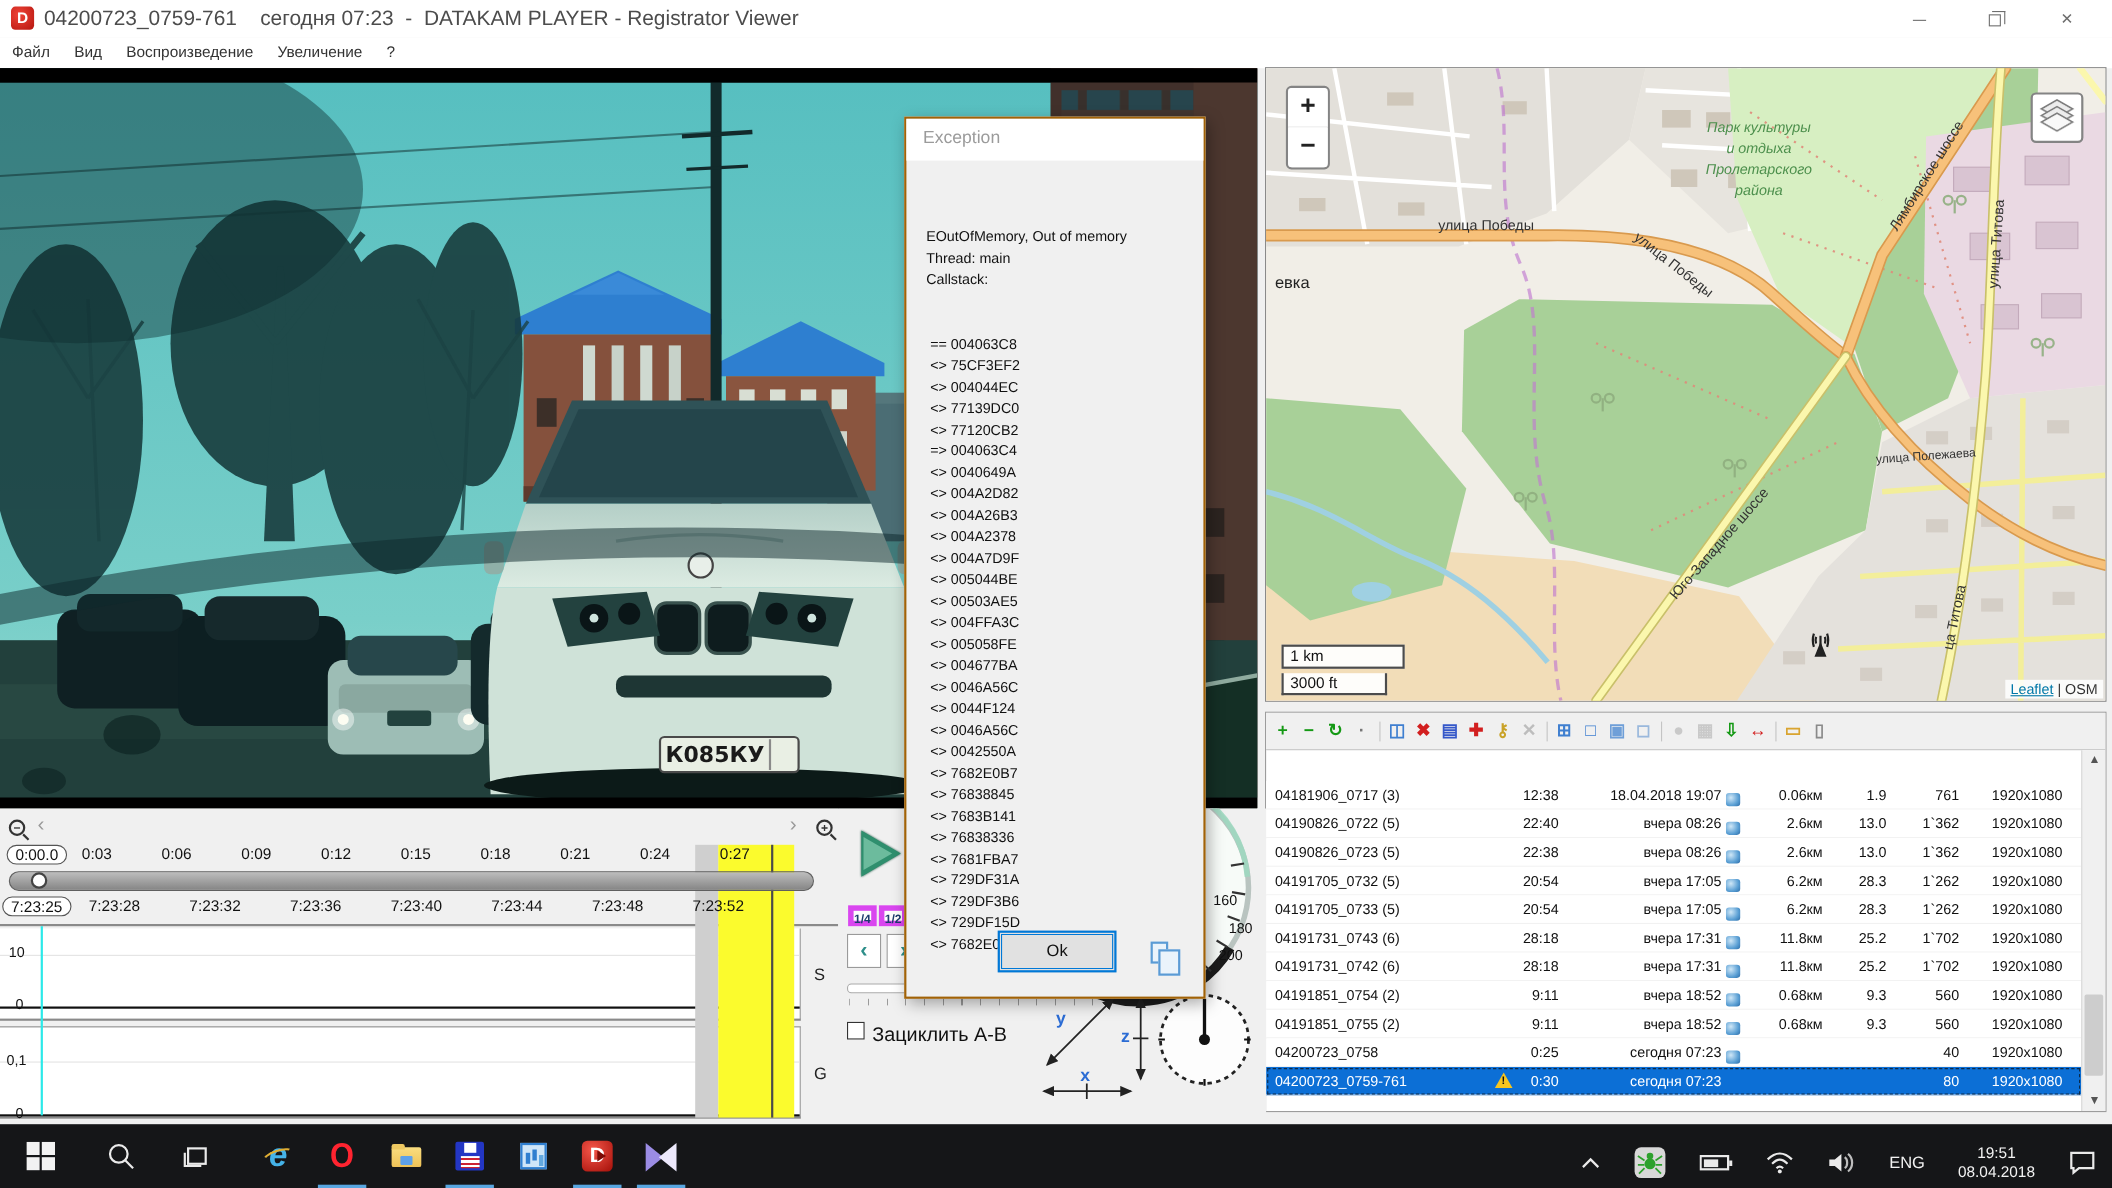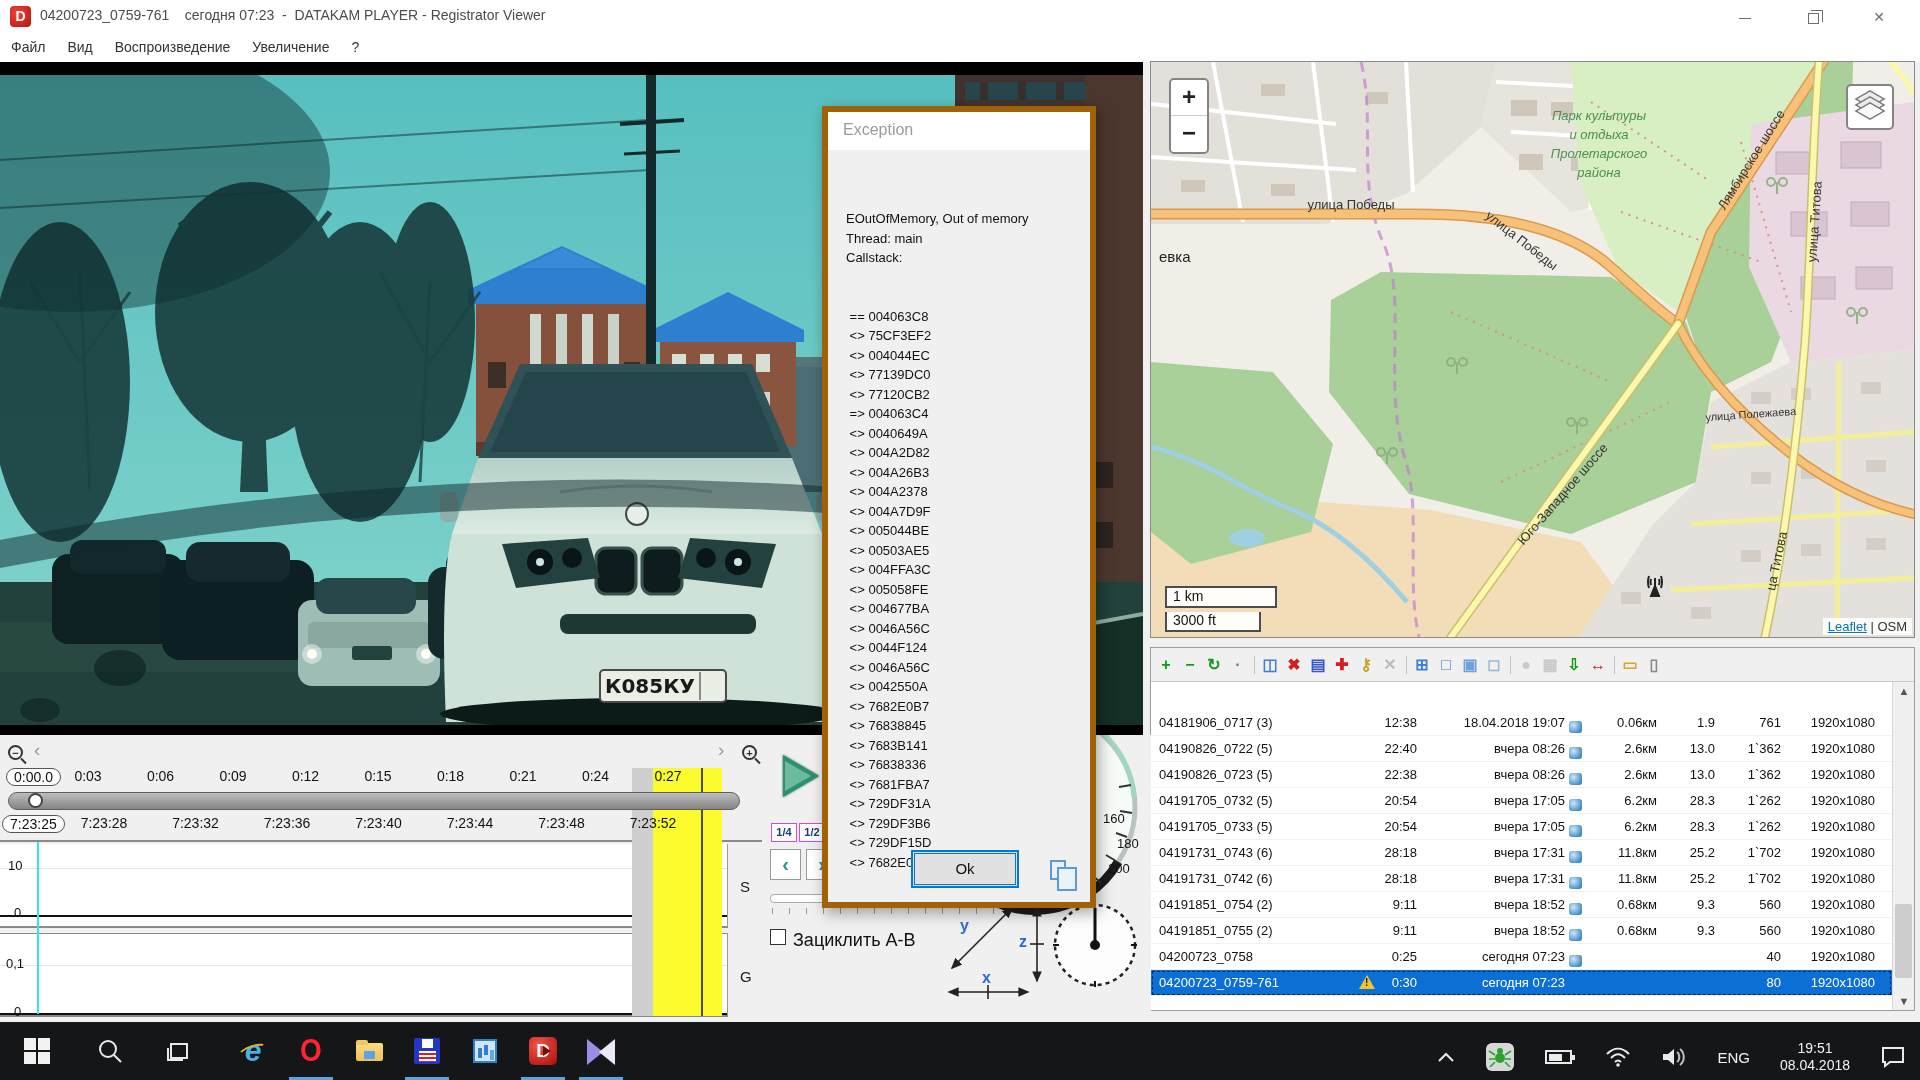--- a/index.html
+++ b/index.html
@@ -4,21 +4,21 @@
 <style>
   * { margin:0; padding:0; box-sizing:border-box; }
   html,body { width:1920px; height:1080px; overflow:hidden; background:#f0f0f0;
     font-family:"Liberation Sans", sans-serif; }
 
   
   #titlebar { position:absolute; left:0; top:0; width:1920px; height:34px; background:#fff; }
   #app-icon { position:absolute; left:10px; top:6px; width:21px; height:21px; border-radius:4px;
     background:radial-gradient(circle at 35% 35%, #f04438, #b5150e); color:#fff; font-weight:bold;
     font-size:14px; text-align:center; line-height:21px; }
-  #title-text { position:absolute; left:40px; top:7px; font-size:14px; color:#4c4c4c; white-space:pre; }
+  #title-text { position:absolute; left:40px; top:7px; font-size:19px; color:#4c4c4c; white-space:pre; }
   .wbtn { position:absolute; top:0; width:46px; height:34px; color:#6e6e6e; font-size:14px;
     text-align:center; line-height:34px; }
   #btn-min { right:152px; } #btn-max { right:84px; } #btn-close { right:18px; }
   #btn-max i { display:inline-block; width:11px; height:11px; border:1px solid #6e6e6e; position:relative; top:2px;}
   #btn-max i::before{ content:''; position:absolute; left:2px; top:-4px; width:11px; height:11px;
     border:1px solid #6e6e6e; border-left:none; border-bottom:none;}
   #btn-min i{ display:inline-block; width:12px; border-top:1px solid #6e6e6e; position:relative; top:-3px;}
 
   
   #menubar { position:absolute; left:0; top:34px; width:1920px; height:28px; background:#fff; }
@@ -121,37 +121,37 @@
   #cyan { position:absolute; left:37px; top:107px; width:2px; height:172px; background:#2be9e9; z-index:2;}
   .sg { position:absolute; left:740px; font-size:15px; color:#222; z-index:3;}
 
   
   #midctl { position:absolute; left:762px; top:735px; width:389px; height:281px; background:#f0f0f0;}
   #play-btn { position:absolute; left:21px; top:20px; width:0; height:0;
     border-top:21px solid transparent; border-bottom:21px solid transparent;
     border-left:36px solid #2f8f6e; filter:drop-shadow(0 0 1px #14503c);}
   #play-btn::before { content:''; position:absolute; left:-34px; top:-15px; width:0; height:0;
     border-top:15px solid transparent; border-bottom:15px solid transparent; border-left:26px solid #9fe0c4; opacity:.55;}
-  .fracbtn { position:absolute; top:88px; width:26px; height:19px; background:#fdfdfd; border:1px solid #d946ef;
+  .fracbtn { position:absolute; top:88px; width:26px; height:19px; background:#fdfdfd; border:5px solid #d946ef;
     font-size:11px; font-weight:bold; color:#1d3d6e; text-align:center; line-height:17px;}
   #btn-q { left:9px;} #btn-h { left:37px;}
   .navbtn { position:absolute; top:114px; width:31px; height:31px; background:#fff; border:1px solid #9a9a9a;
     color:#2e8f8a; font-size:20px; font-weight:bold; text-align:center; line-height:29px;}
   #btn-prev { left:8px;} #btn-next { left:44px;}
   #mslider { position:absolute; left:8px; top:159px; width:243px; height:9px; background:#fff;
     border:1px solid #aaa; border-radius:4px;}
   #mticks { position:absolute; left:10px; top:173px; width:243px; height:6px;
     background:repeating-linear-gradient(90deg,#9a9a9a 0 1px,transparent 1px 17px);}
   #loopbox { position:absolute; left:8px; top:194px; width:16px; height:16px; background:#fff; border:1px solid #333;}
   #looplab { position:absolute; left:31px; top:195px; font-size:18px; color:#111;}
   #gauges { position:absolute; left:158px; top:0; width:231px; height:281px;}
 
   
   #dialog { position:absolute; left:822px; top:106px; width:274px; height:802px; background:#f0f0f0;
-    border:6px solid #a16207; box-shadow:3px 5px 14px rgba(0,0,0,.35); z-index:40;}
+    border:2px solid #a16207; box-shadow:3px 5px 14px rgba(0,0,0,.35); z-index:40;}
   #dlg-head { position:absolute; left:0; top:0; width:100%; height:38px; background:#fff; }
   #dlg-title { position:absolute; left:15px; top:9px; font-size:16px; color:#9b9b9b;}
   #dlg-body { position:absolute; left:18px; top:58px; width:240px; font-size:13px; color:#111; line-height:19.5px; white-space:pre;}
   #dlg-ok { position:absolute; left:83px; top:738px; width:108px; height:38px; background:#e1e1e1;
     border:2px solid #0078d7; box-shadow:inset 0 0 0 1px #e1e1e1, inset 0 0 0 2px #0078d7;
     font-size:15px; color:#111; text-align:center; line-height:34px;}
   #dlg-copy { position:absolute; left:222px; top:748px; width:16px; height:20px; border:2px solid #5b9bd5; background:#eaf3fb;}
   #dlg-copy::after { content:''; position:absolute; left:5px; top:5px; width:16px; height:20px;
     border:2px solid #5b9bd5; background:#eaf3fb;}
 

